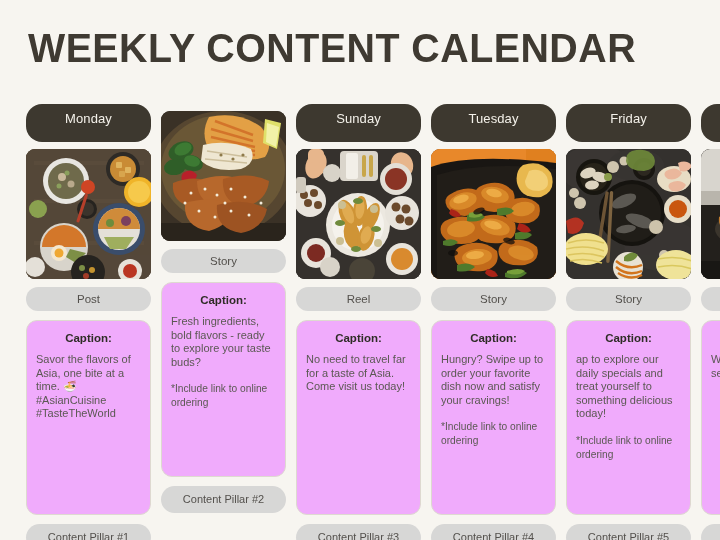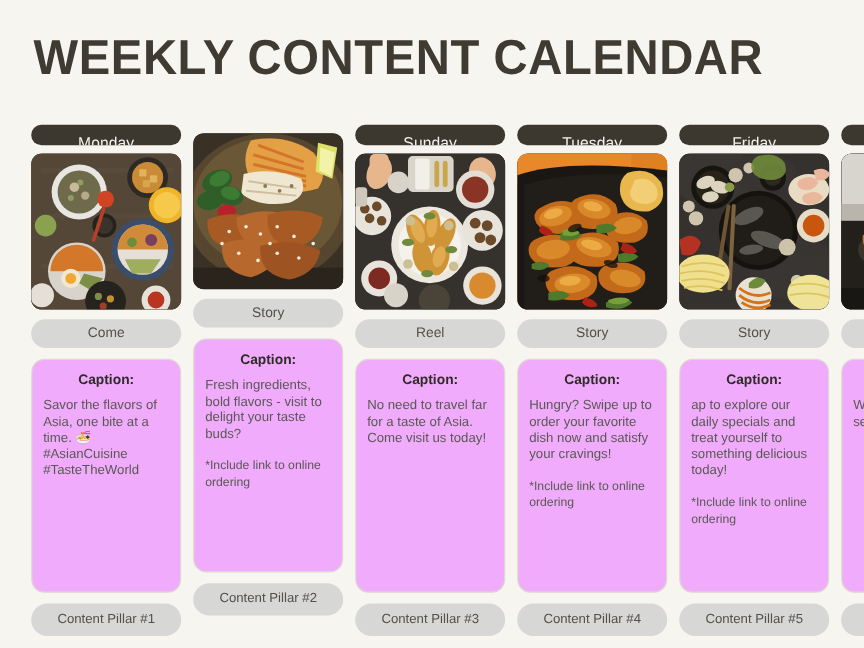--- a/index.html
+++ b/index.html
@@ -45,21 +45,21 @@
 
   .col {
     width: 125px;
     flex: 0 0 125px;
     display: flex;
     flex-direction: column;
   }
 
   
   .day-pill {
-    height: 17px;
+    height: 38px;
     border-radius: 16px;
     background: #3d382f;
     color: #f4f1ea;
     font-size: 13px;
     line-height: 30px;
     text-align: center;
     letter-spacing: 0.1px;
     overflow: hidden;
     white-space: nowrap;
   }
@@ -186,21 +186,21 @@
         <circle cx="56" cy="119" r="3" fill="#7d8f46"></circle>
         <circle cx="66" cy="121" r="3" fill="#c4932f"></circle>
         <circle cx="60" cy="127" r="3" fill="#a33c28"></circle>
         <circle cx="104" cy="122" r="12" fill="#e6e2da"></circle>
         <circle cx="104" cy="122" r="7" fill="#b93522"></circle>
         <circle cx="12" cy="60" r="9" fill="#8aa14f"></circle>
         <circle cx="9" cy="118" r="10" fill="#e4e0d8"></circle>
       </svg>
     </div>
 
-    <div class="type-pill">Come</div>
+    <div class="type-pill">Post</div>
 
     <div class="caption-card">
       <div class="caption-heading">Caption:</div>
       <div class="caption-body">Savor the flavors of Asia, one bite at a time. 🍜 #AsianCuisine #TasteTheWorld</div>
       <div class="caption-note"></div>
     </div>
 
     <div class="pillar-pill">Content Pillar #1</div>
   </div>
 
@@ -261,21 +261,21 @@
           <circle cx="24" cy="92" r="1.5"></circle>
             <circle cx="64" cy="92" r="1.5"></circle>
         </g>
       </svg>
     </div>
 
     <div class="type-pill">Story</div>
 
     <div class="caption-card">
       <div class="caption-heading">Caption:</div>
-      <div class="caption-body">Fresh ingredients, bold flavors - visit to delight your taste buds?</div>
+      <div class="caption-body">Fresh ingredients, bold flavors - ready to explore your taste buds?</div>
       <div class="caption-note">*Include link to online ordering</div>
     </div>
 
     <div class="pillar-pill">Content Pillar #2</div>
   </div>
 
   <div class="col">
     <div class="day-pill">Sunday</div>
 
     <div class="photo">

